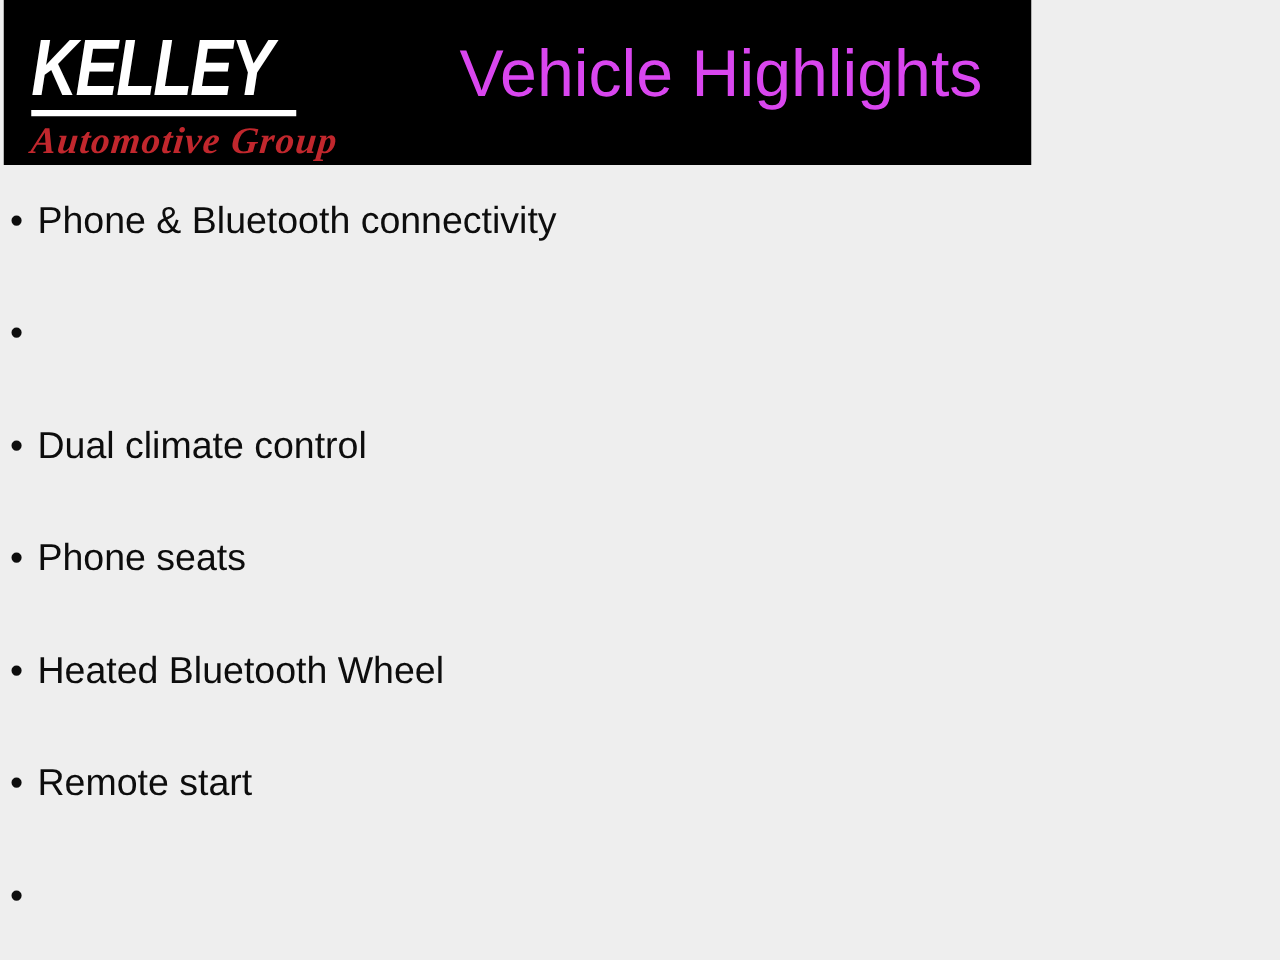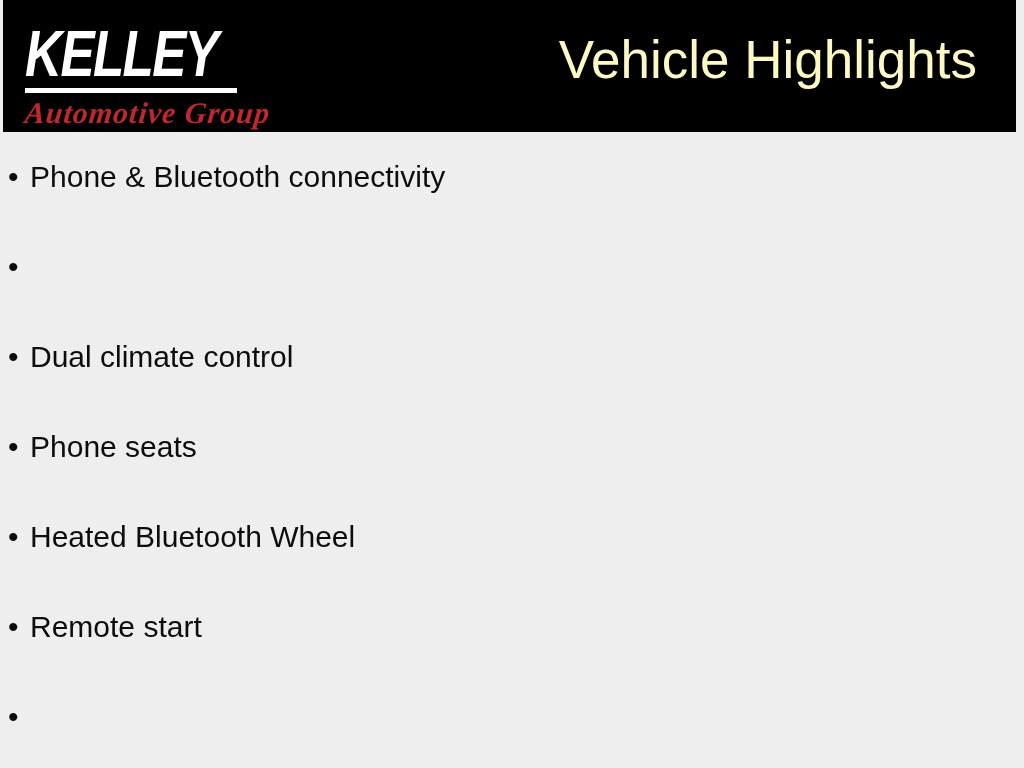--- a/index.html
+++ b/index.html
@@ -10,21 +10,21 @@
     position: relative;
     width: 1024px;
     height: 768px;
     background: #eeeeee;
   }
 
   
   .header {
     position: absolute;
     left: 0; top: 0;
-    width: 1016px;
+    width: 825px;
     height: 132px;
     background: #000000;
   }
   .header-left-edge {
     position: absolute;
     left: 0; top: 0;
     width: 3px;
     height: 132px;
     background: #efefef;
   }
@@ -66,21 +66,21 @@
     white-space: nowrap;
     transform: skewX(-6deg);
     transform-origin: left center;
   }
 
   
   .slide-title {
     position: absolute;
     top: 33px;
     right: 39px;
-    color: #fef9c3;
+    color: #d946ef;
     font-size: 53px;
     line-height: 1.0;
     white-space: nowrap;
   }
 
   
   .bullet-list {
     position: absolute;
     left: 0;
     top: 132px;

